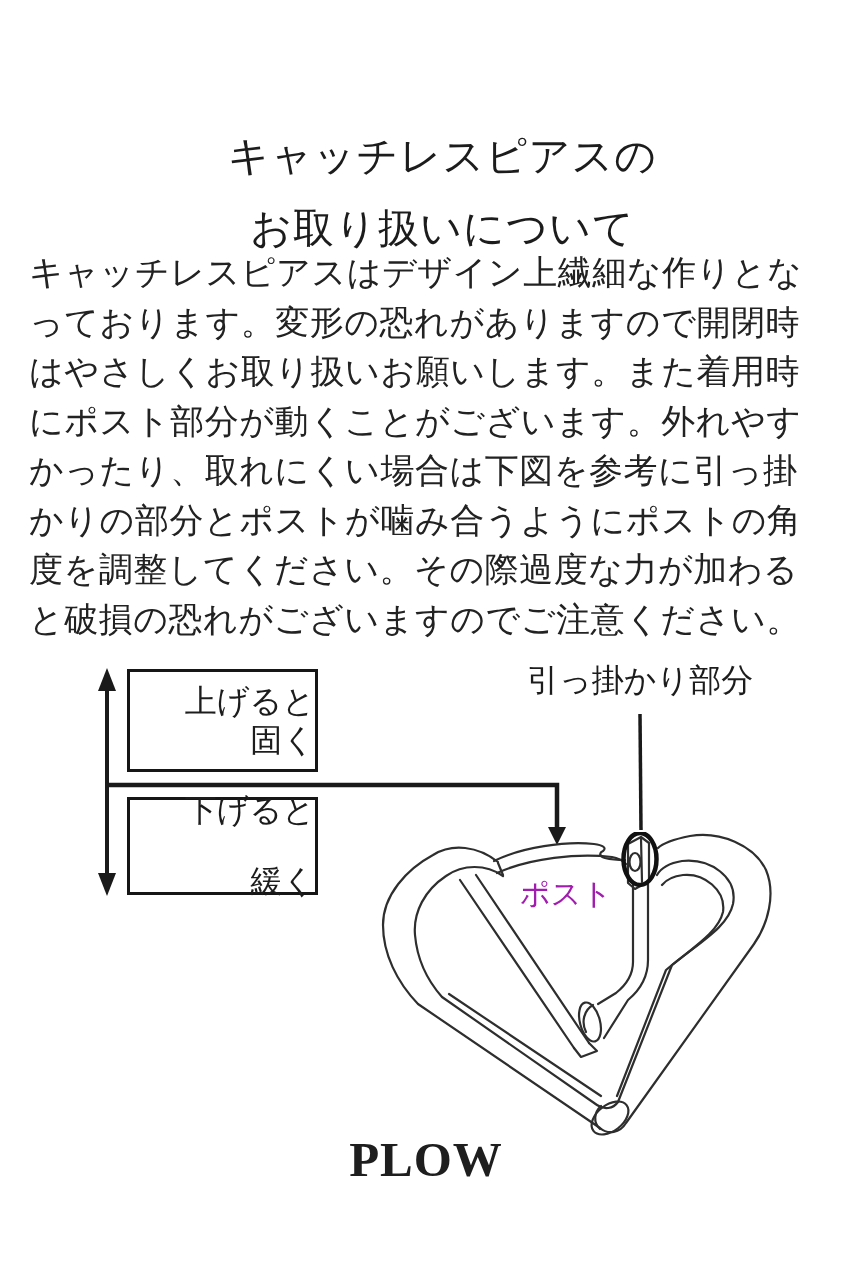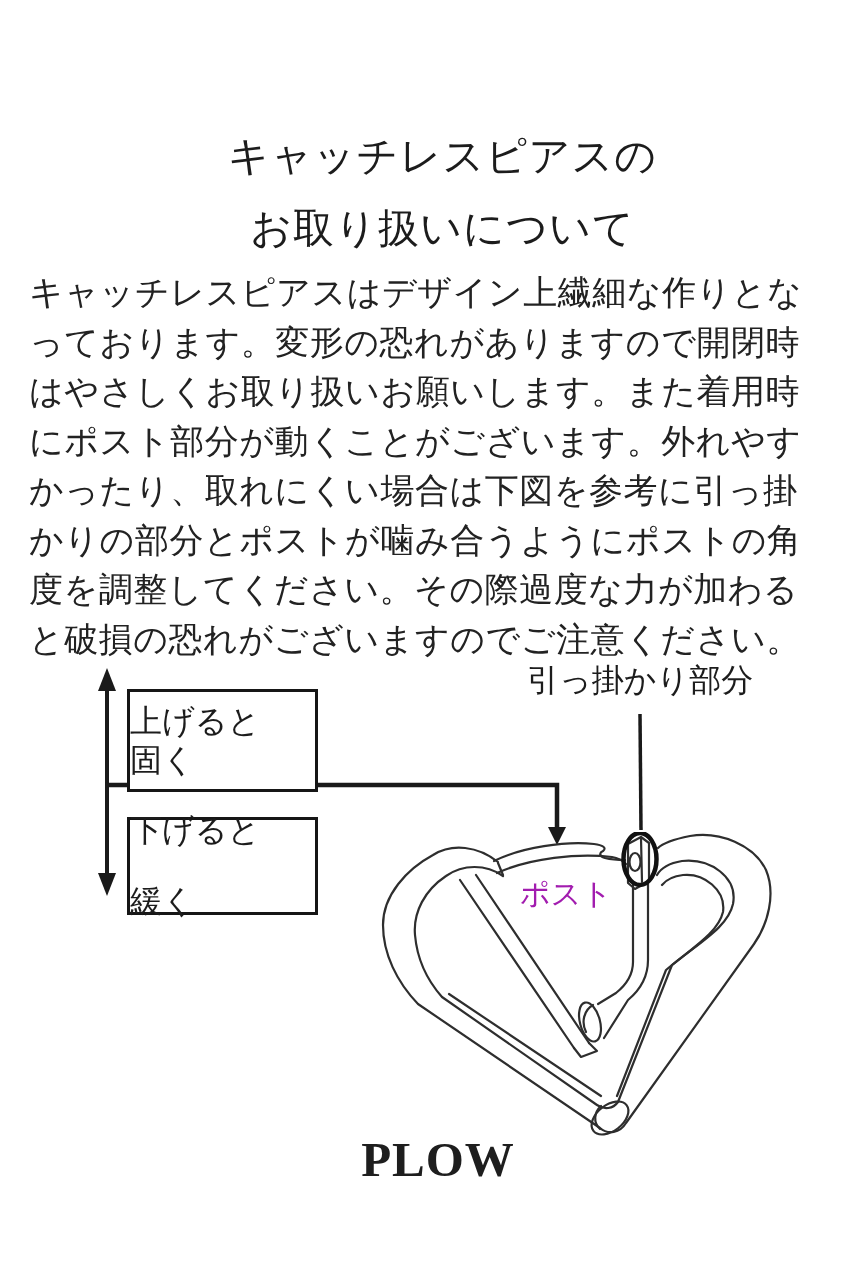--- a/index.html
+++ b/index.html
@@ -15,52 +15,51 @@
   
   .title{
     position:absolute;left:12px;right:0;top:120px;
     text-align:center;
     font-size:41px;line-height:72px;
     letter-spacing:1px;
     color:#1c1c1c;
   }
   
   .bodytext{
-    position:absolute;left:29px;top:268px;width:798px;
+    position:absolute;left:29px;top:248px;width:798px;
     font-size:34px;line-height:49.5px;
     letter-spacing:0.5px;
     color:#222222;
     text-align:left;
   }
   
   .diagram-lines{position:absolute;left:0;top:650px;width:853px;height:310px;}
   .dbox{
     position:absolute;
     border:3px solid #161616;
     background:#ffffff;
     display:flex;flex-direction:column;
-    align-items:flex-start;justify-content:center;
+    align-items:flex-end;justify-content:center;
     font-size:32px;line-height:39px;color:#1c1c1c;
     text-align:center;
-    margin-top:20px;
   }
   .dbox.up{left:127px;top:669px;width:185px;height:97px;}
   .dbox.down{left:127px;top:797px;width:185px;height:92px;gap:32px;}
   .hook-label{
     position:absolute;left:477px;top:659px;width:326px;
     font-size:32px;color:#1c1c1c;text-align:center;white-space:nowrap;
   }
   .post-label{
     position:absolute;left:520px;top:874px;width:110px;
     font-size:30px;color:#a21caf;text-align:left;white-space:nowrap;
   }
   .earring{position:absolute;left:370px;top:832px;width:430px;height:330px;}
   
   .logo{
-    position:absolute;left:288px;top:1134px;width:300px;
+    position:absolute;left:276px;top:1134px;width:300px;
     text-align:center;
     font-family:"Liberation Serif","DejaVu Serif",serif;
     font-weight:bold;
     font-size:49px;line-height:52px;
     letter-spacing:1px;
     color:#1e1e1e;
   }
 </style>
 </head>
 <body>

